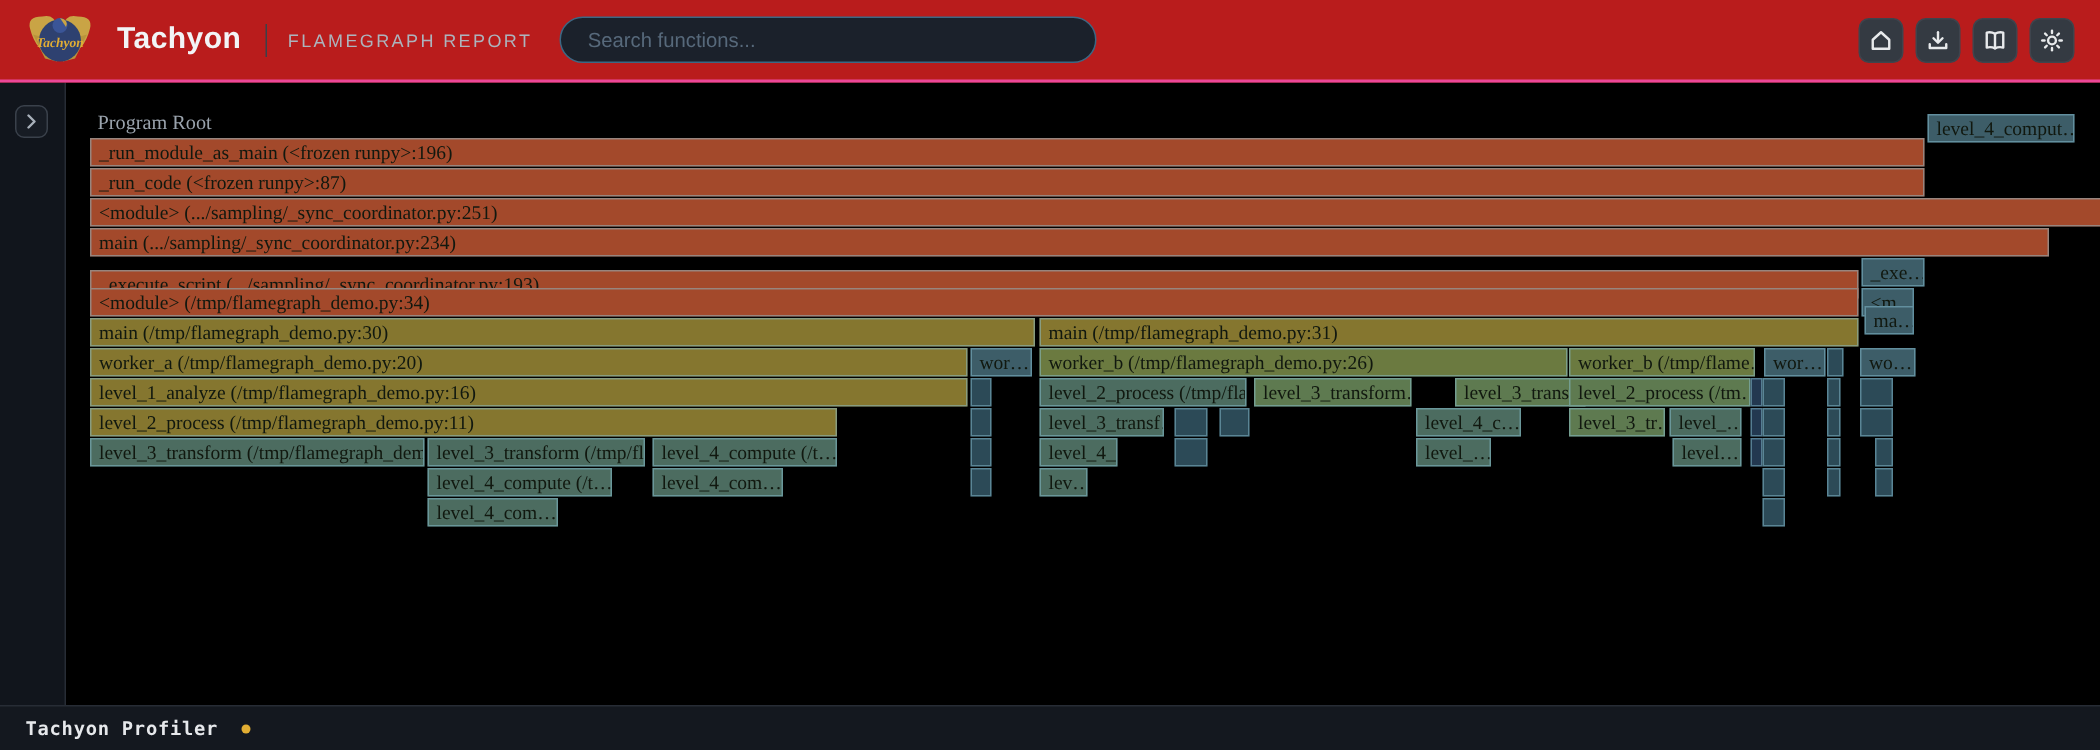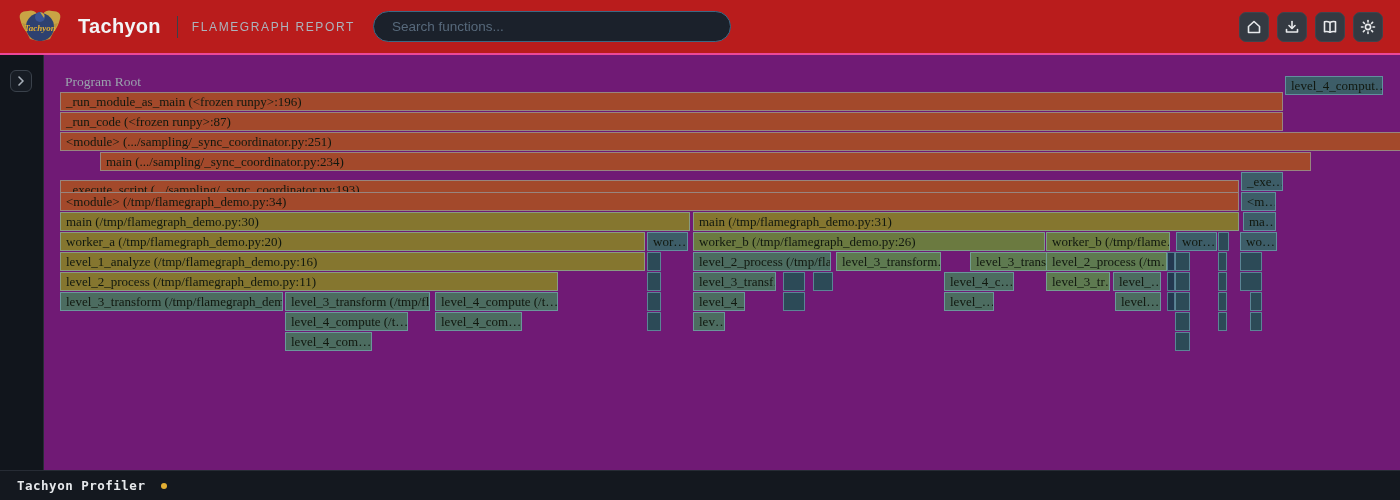--- a/index.html
+++ b/index.html
@@ -28,21 +28,21 @@
   
   .sidebar { position:absolute; left:0; top:55px; width:44px; height:415px;
     background:#11151C; border-right:1px solid #272C35; z-index:4; }
   .expand-btn { position:absolute; left:10px; top:15px; width:22px; height:22px;
     border-radius:6px; border:1px solid #3A414B; background:#171C24; cursor:pointer;
     display:flex; align-items:center; justify-content:center; color:#A8B0BA;
     font-size:13px; line-height:1; }
 
   
   .flame-area { position:absolute; left:0; top:0; width:1400px; height:470px;
-    background:#701a75; }
+    background:#000000; }
   .root-label { position:absolute; left:65px; top:74px; color:#9AA3AD;
     font-family:"Liberation Serif","DejaVu Serif",serif; font-size:13.5px; cursor:pointer; }
   .frame { position:absolute; height:19px; line-height:18px; font-size:13px;
     font-family:"Liberation Serif","DejaVu Serif",serif; color:#11180F;
     padding-left:5px; white-space:nowrap; overflow:hidden; cursor:pointer;
     border:1px solid rgba(141,199,217,.48); }
 
   
   .footer { position:absolute; left:0; top:470px; width:1400px; height:30px;
     background:#14181F; border-top:1px solid #272C35; display:flex; align-items:center;
@@ -53,28 +53,28 @@
 </style>
 </head>
 <body>
 
 <div class="flame-area">
   <div class="root-label">Program Root</div>
 <div class="frame" style="left: 60px; top: 92px; width: 1223px; background: rgb(163, 73, 43);">_run_module_as_main (&lt;frozen runpy&gt;:196)</div>
     <div class="frame" style="left: 1285px; top: 76px; width: 98px; background: rgb(61, 93, 104);">level_4_comput…</div>
     <div class="frame" style="left: 60px; top: 112px; width: 1223px; background: rgb(163, 73, 43);">_run_code (&lt;frozen runpy&gt;:87)</div>
     <div class="frame" style="left: 60px; top: 132px; width: 1348px; background: rgb(163, 73, 43);">&lt;module&gt; (.../sampling/_sync_coordinator.py:251)</div>
-    <div class="frame" style="left: 60px; top: 152px; width: 1211px; background: rgb(163, 73, 43); margin-left: 40px;">main (.../sampling/_sync_coordinator.py:234)</div>
+    <div class="frame" style="left: 60px; top: 152px; width: 1306px; background: rgb(163, 73, 43);">main (.../sampling/_sync_coordinator.py:234)</div>
     <div class="frame" style="left: 60px; top: 180px; width: 1179px; background: rgb(163, 73, 43);">_execute_script (.../sampling/_sync_coordinator.py:193)</div>
     <div class="frame" style="left: 1241px; top: 172px; width: 42px; background: rgb(61, 93, 104);">_exe…</div>
     <div class="frame" style="left: 60px; top: 192px; width: 1179px; background: rgb(163, 73, 43);">&lt;module&gt; (/tmp/flamegraph_demo.py:34)</div>
     <div class="frame" style="left: 1241px; top: 192px; width: 35px; background: rgb(61, 93, 104);">&lt;m…</div>
     <div class="frame" style="left: 60px; top: 212px; width: 630px; background: rgb(133, 118, 47);">main (/tmp/flamegraph_demo.py:30)</div>
     <div class="frame" style="left: 693px; top: 212px; width: 546px; background: rgb(133, 118, 47);">main (/tmp/flamegraph_demo.py:31)</div>
-    <div class="frame" style="left: 1243px; top: 212px; width: 33px; background: rgb(61, 93, 104);">ma…</div>
+    <div class="frame" style="left: 1243px; top: 204px; width: 33px; background: rgb(61, 93, 104);">ma…</div>
     <div class="frame" style="left: 60px; top: 232px; width: 585px; background: rgb(133, 118, 47);">worker_a (/tmp/flamegraph_demo.py:20)</div>
     <div class="frame" style="left: 647px; top: 232px; width: 41px; background: rgb(61, 93, 104);">wor…</div>
     <div class="frame" style="left: 693px; top: 232px; width: 352px; background: rgb(107, 122, 64);">worker_b (/tmp/flamegraph_demo.py:26)</div>
     <div class="frame" style="left: 1046px; top: 232px; width: 124px; background: rgb(107, 122, 64);">worker_b (/tmp/flame…</div>
     <div class="frame" style="left: 1176px; top: 232px; width: 41px; background: rgb(61, 93, 104);">wor…</div>
     <div class="frame" style="left: 1218px; top: 232px; width: 11px; background: rgb(44, 74, 87);"></div>
     <div class="frame" style="left: 1240px; top: 232px; width: 37px; background: rgb(61, 93, 104);">wo…</div>
     <div class="frame" style="left: 60px; top: 252px; width: 585px; background: rgb(133, 118, 47);">level_1_analyze (/tmp/flamegraph_demo.py:16)</div>
     <div class="frame" style="left: 647px; top: 252px; width: 14px; background: rgb(44, 74, 87);"></div>
     <div class="frame" style="left: 693px; top: 252px; width: 138px; background: rgb(76, 108, 96);">level_2_process (/tmp/fla…</div>

